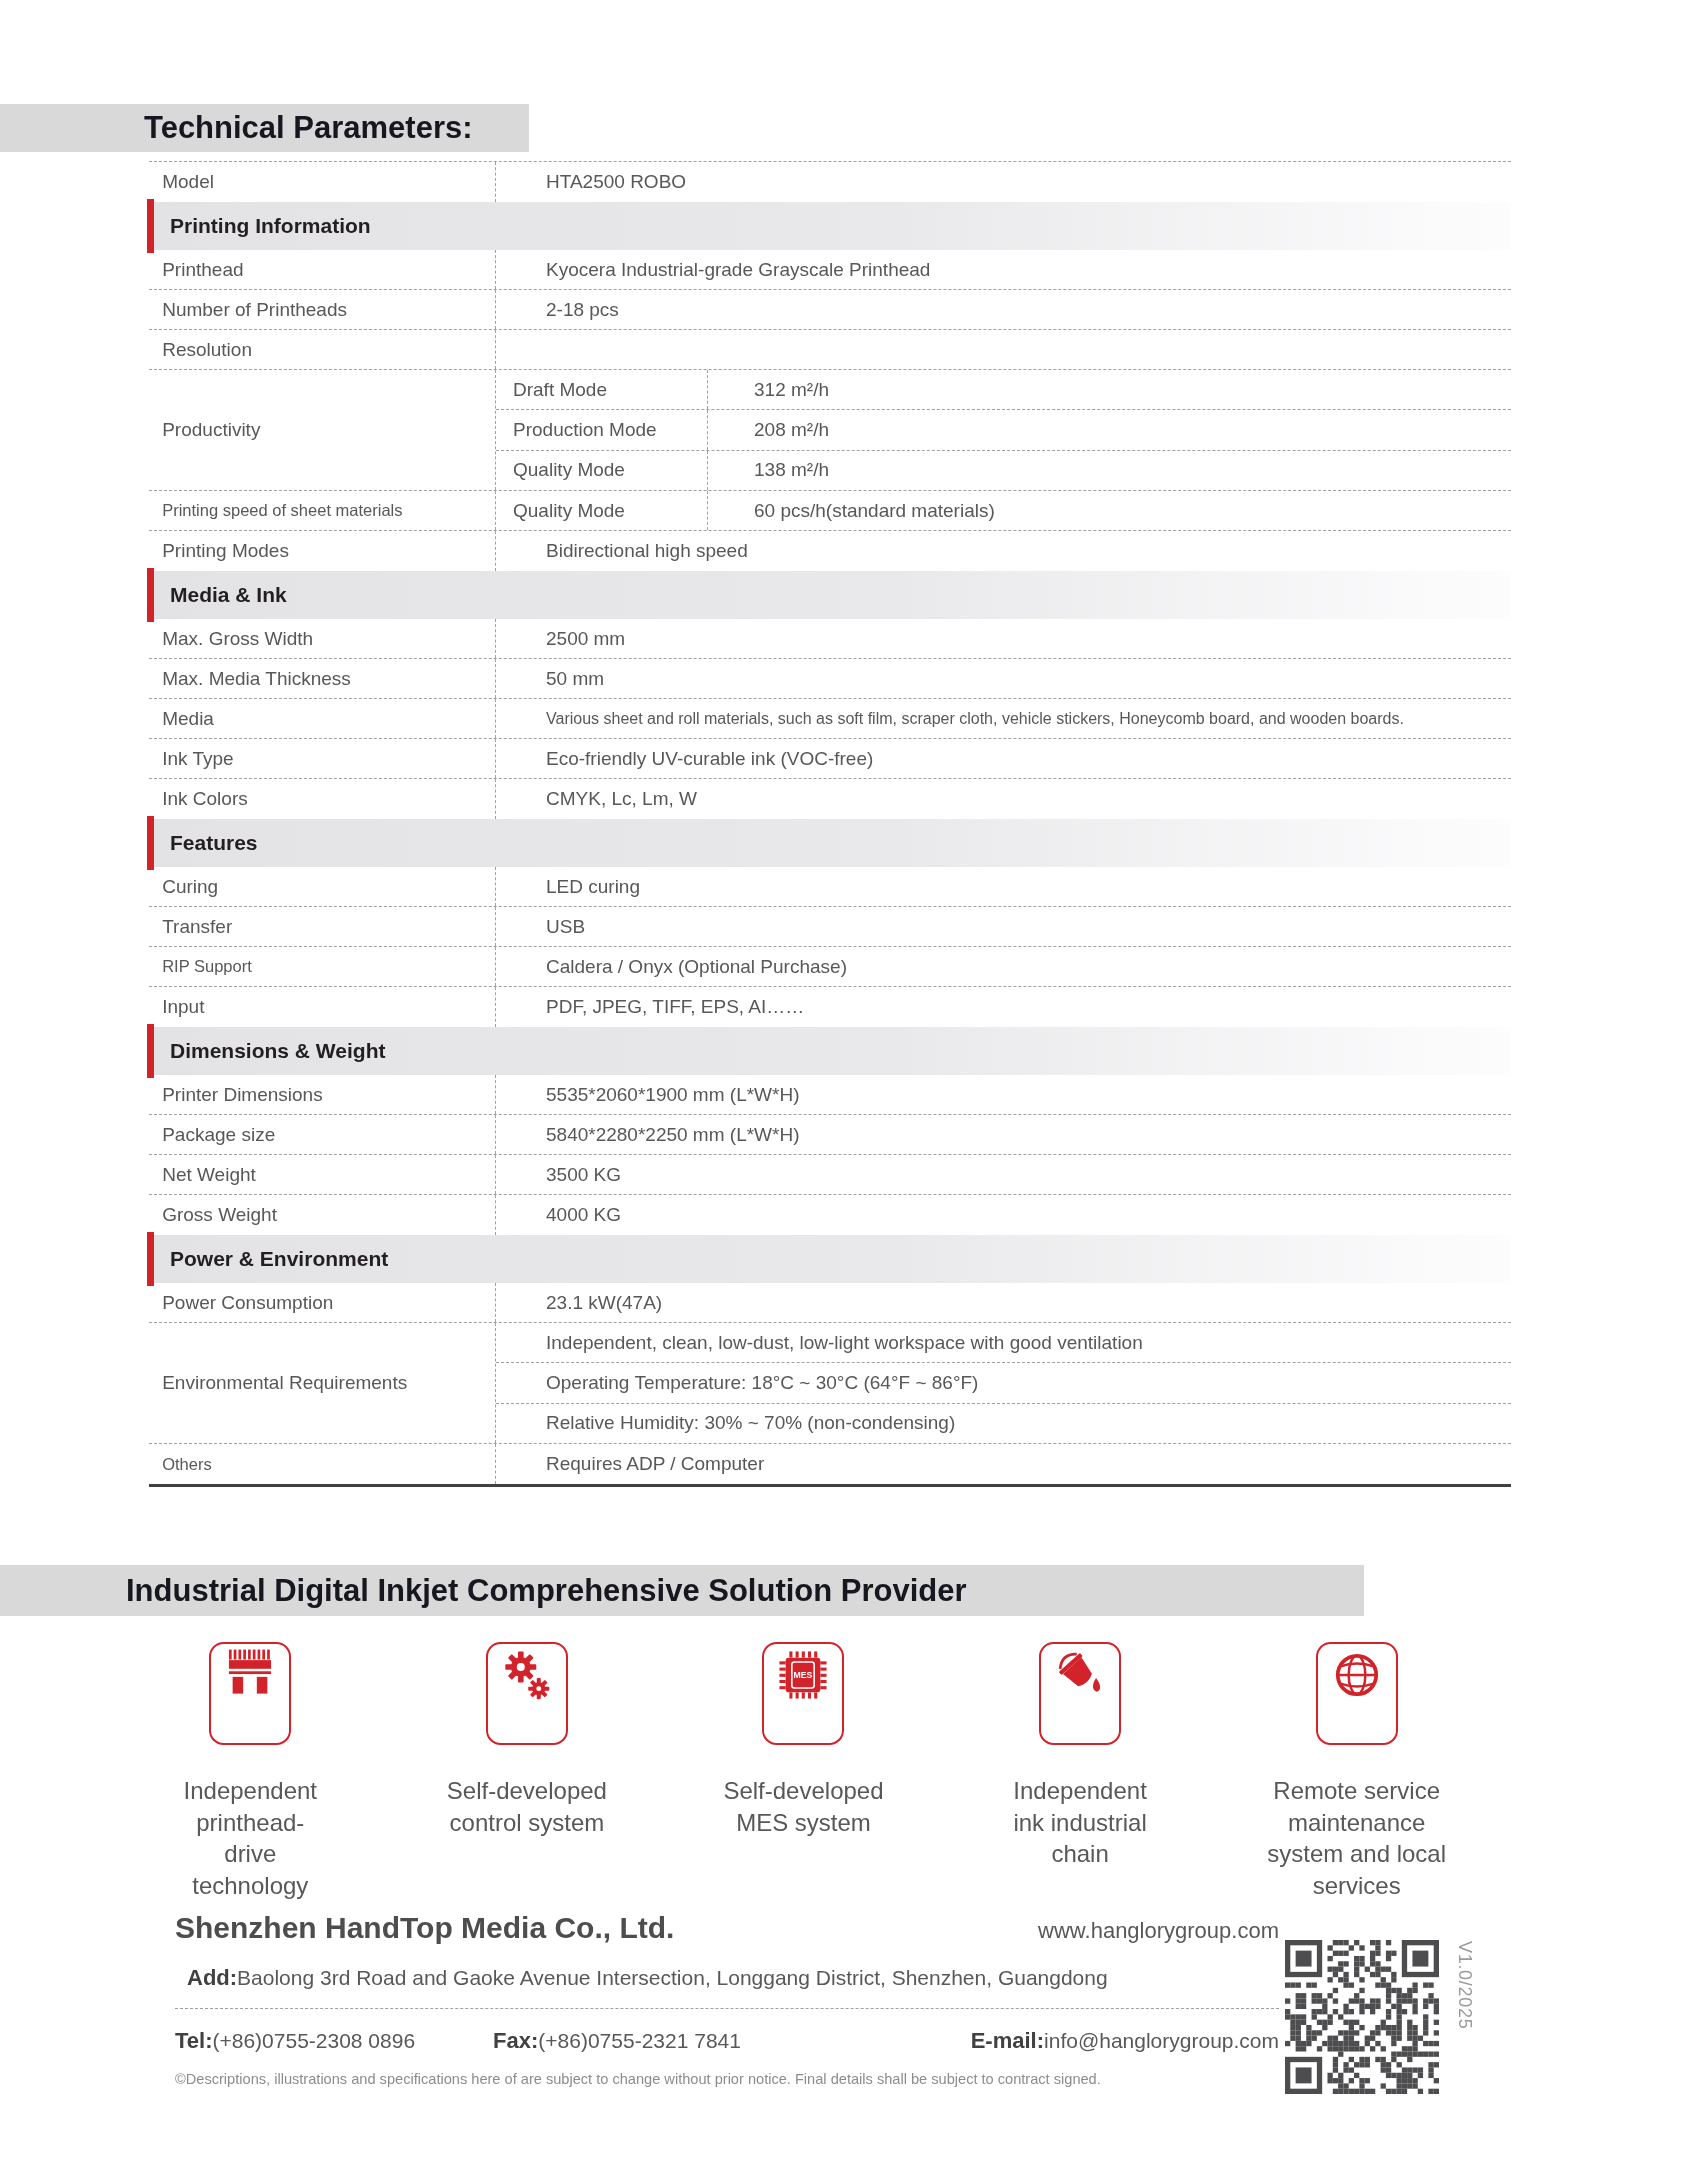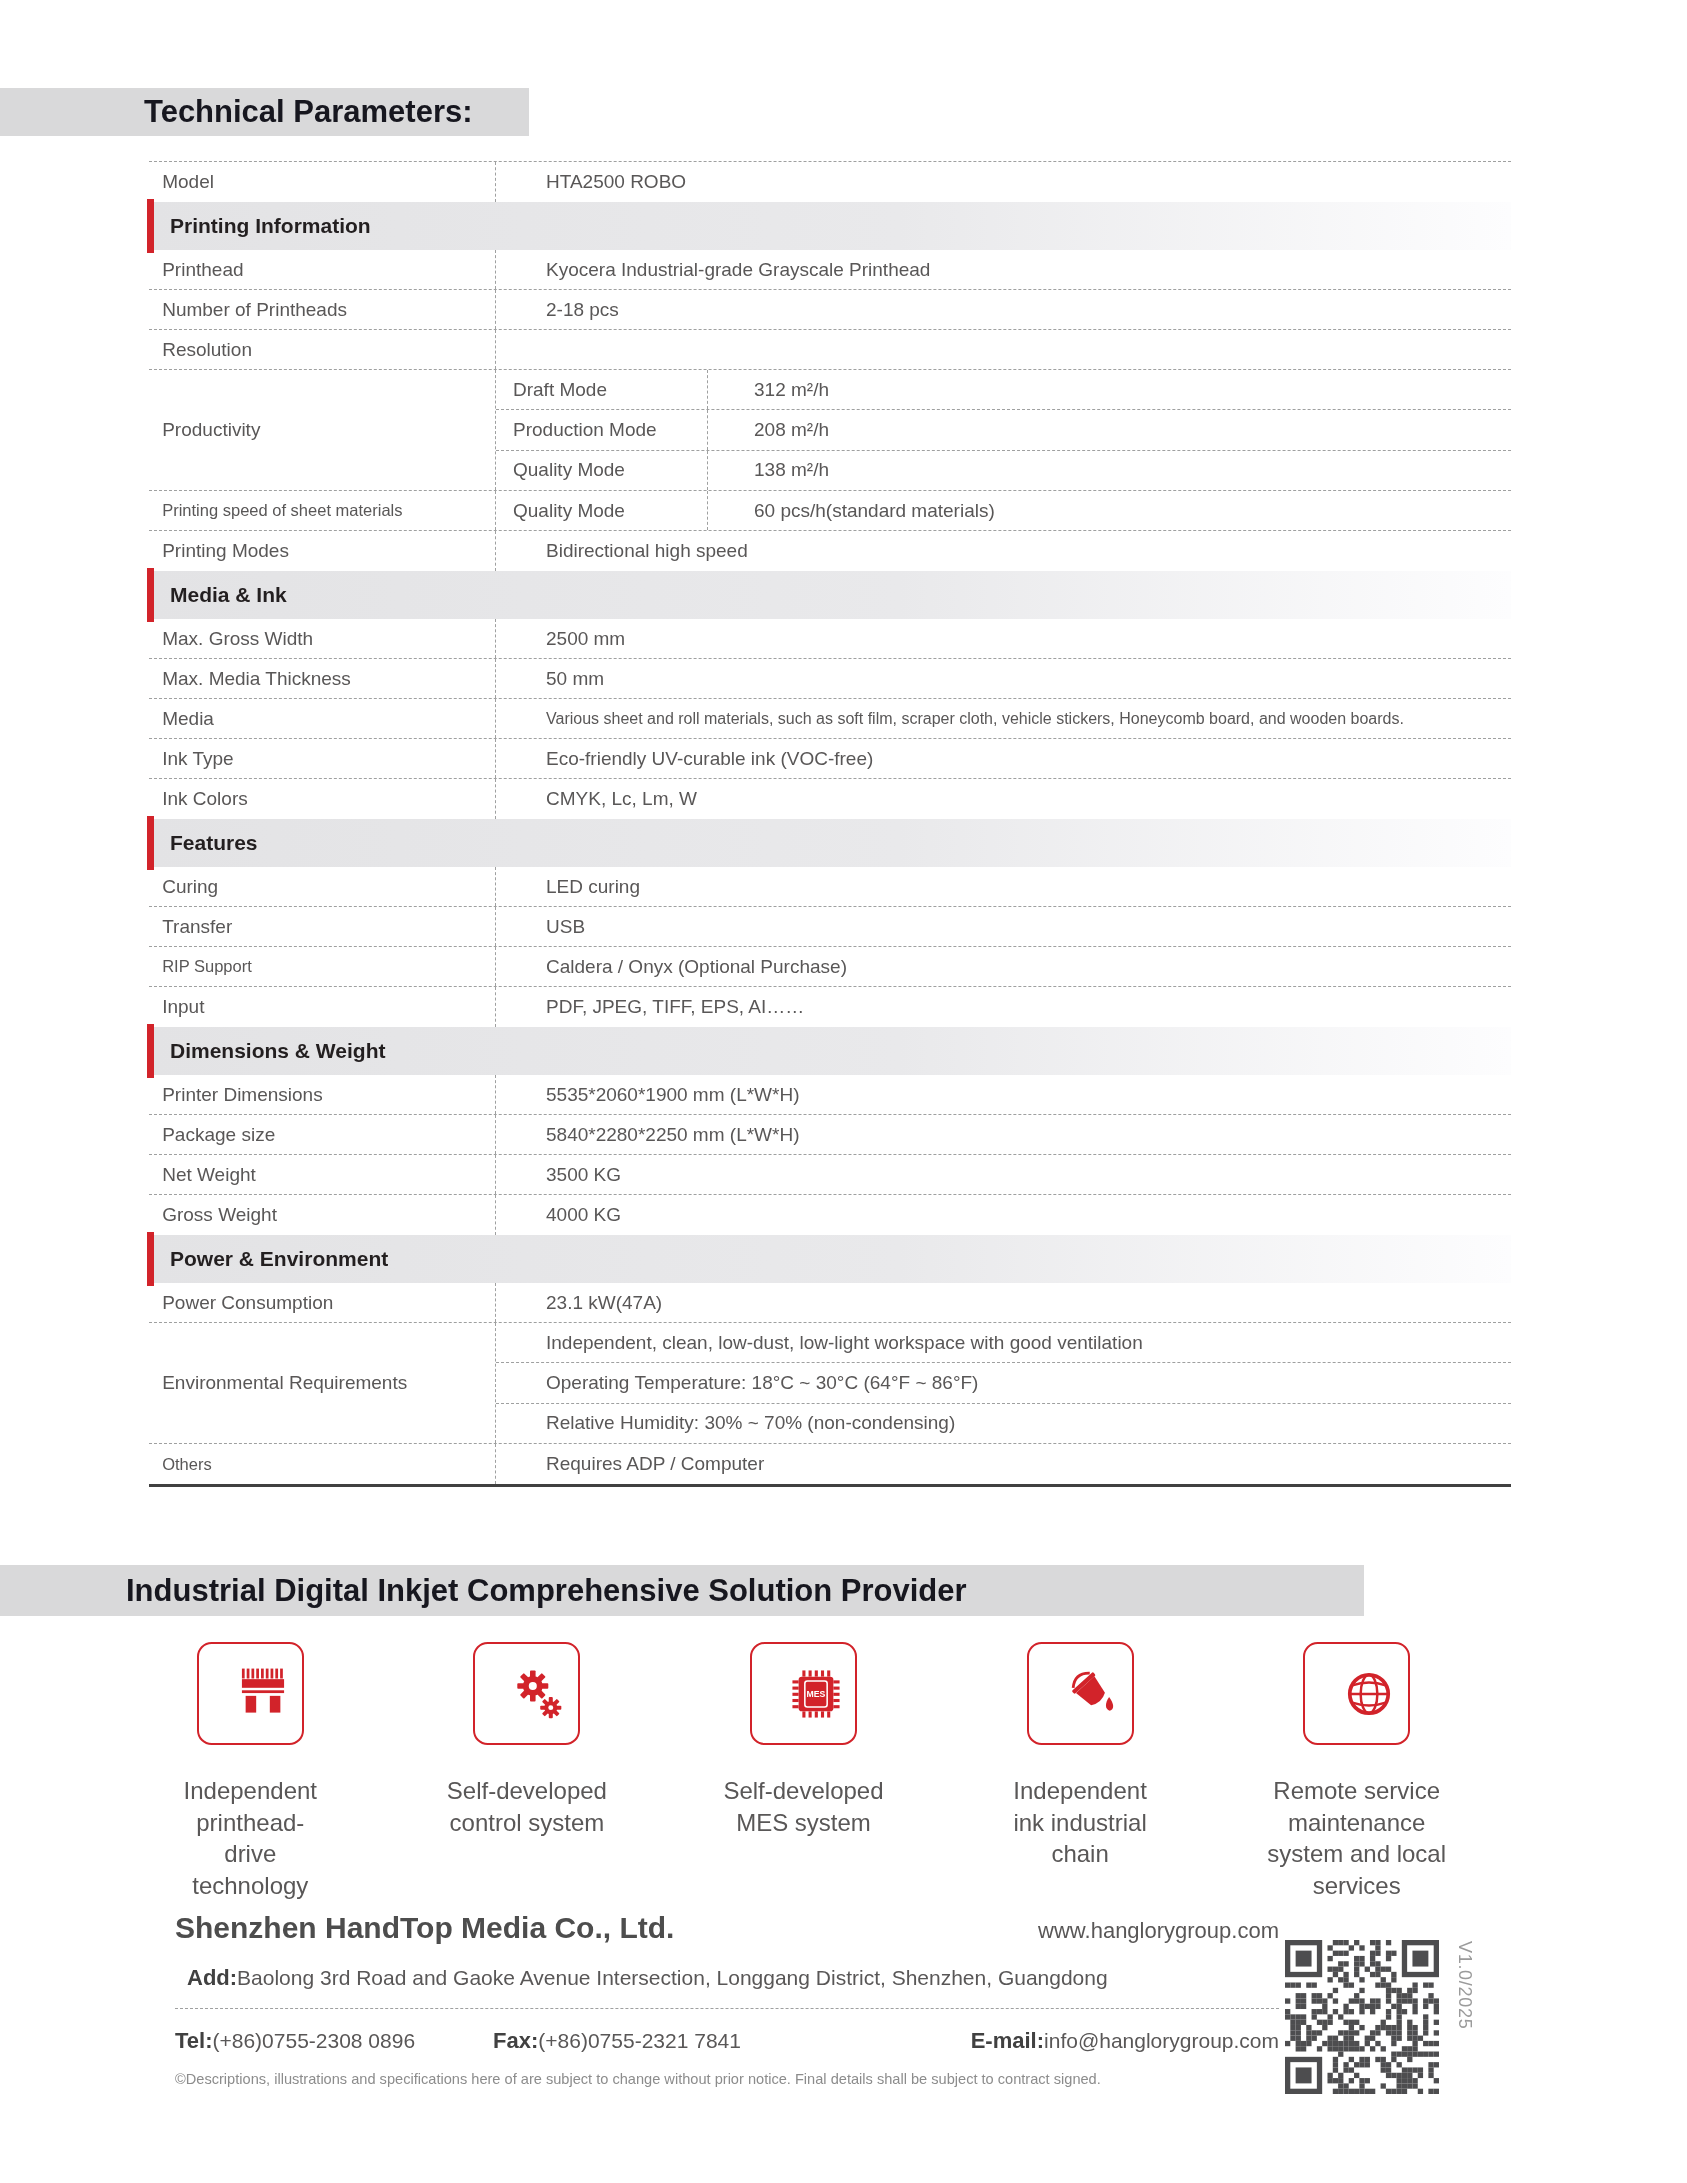--- a/index.html
+++ b/index.html
@@ -1,21 +1,21 @@
 <!DOCTYPE html>
 <html style="font-size:10.6px"><head>
 <meta charset="utf-8">
 <style>
   html,body{margin:0;padding:0;}
   body{
     width:1687px;height:2183px;background:#ffffff;position:relative;overflow:hidden;
     font-family:"Liberation Sans", sans-serif;color:#595757;
   }
   
-  .h1-bar{position:absolute;left:0;top:88px;width:529px;height:48px;background:#d9d9da;}
+  .h1-bar{position:absolute;left:0;top:104px;width:529px;height:48px;background:#d9d9da;}
   .h1-bar span{position:absolute;left:144px;top:50%;transform:translateY(-50%);
     font-size:31px;font-weight:bold;color:#17171f;white-space:nowrap;}
   
   .spec-table{position:absolute;left:149px;top:161px;width:1362px;
     border-top:1.3px dashed #9fa0a0;border-bottom:3.3px solid #404040;}
   .trow{display:flex;height:40px;border-bottom:1.3px dashed #9fa0a0;align-items:stretch;box-sizing:border-box;}
   .trow.nobb{border-bottom:none;}
   .c-label{width:347px;box-sizing:border-box;padding-left:13.2px;display:flex;align-items:center;
     font-size:19px;border-right:1.3px dashed #9fa0a0;}
   .c-label.small{font-size:16.5px;}
@@ -33,21 +33,21 @@
     position:relative;display:flex;align-items:center;}
   .section-bar::before{content:"";position:absolute;left:-2px;top:-2.6px;bottom:-2.6px;width:6.6px;background:#d2232a;}
   .section-bar span{padding-left:21px;font-weight:bold;font-size:21px;color:#231f20;}
   
   .h2-bar{position:absolute;left:0;top:1565px;width:1364px;height:51px;background:#d9d9da;}
   .h2-bar span{position:absolute;left:126px;top:50%;transform:translateY(-50%);
     font-size:31px;font-weight:bold;color:#17171f;white-space:nowrap;}
   .solutions{position:absolute;left:112px;top:1642px;width:1383px;display:flex;}
   .sol-item{flex:1;display:flex;flex-direction:column;align-items:center;}
   .sol-card{width:78px;height:99px;border:2px solid #d2232a;border-radius:14.6px;background:#fff;
-    display:flex;align-items:center;justify-content:center;padding-left:25px;}
+    display:flex;justify-content:center;}
   .sol-card svg{width:62px;height:62px;}
   .sol-label{margin-top:30px;font-size:24px;color:#595757;text-align:center;line-height:1.32;}
   .sol-item:nth-child(1) .sol-label{max-width:159px;}
   .sol-item:nth-child(2) .sol-label{max-width:165px;}
   .sol-item:nth-child(3) .sol-label{max-width:165px;}
   .sol-item:nth-child(4) .sol-label{max-width:169px;}
   .sol-item:nth-child(5) .sol-label{max-width:198px;}
   
   .footer{position:absolute;left:175px;top:1911px;width:1104px;}
   .company-row{display:flex;align-items:baseline;}

